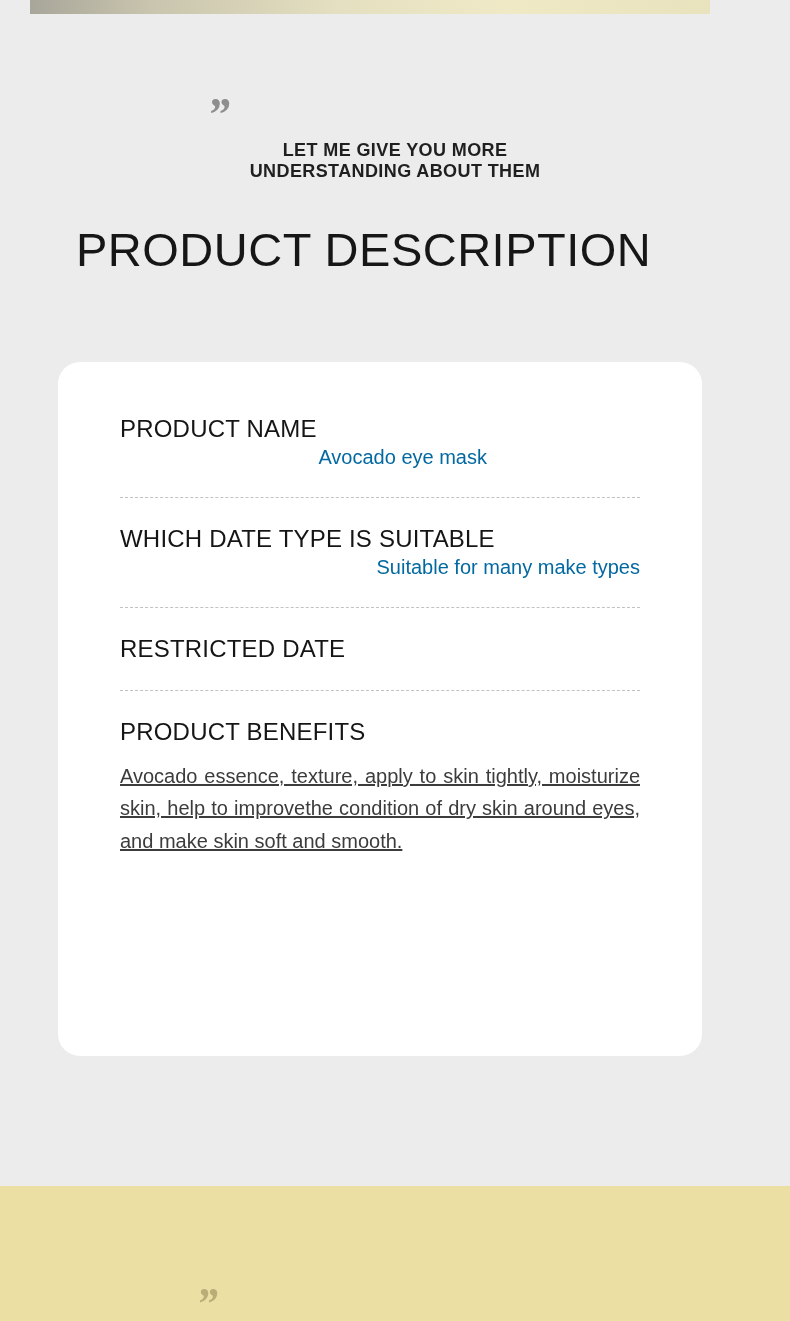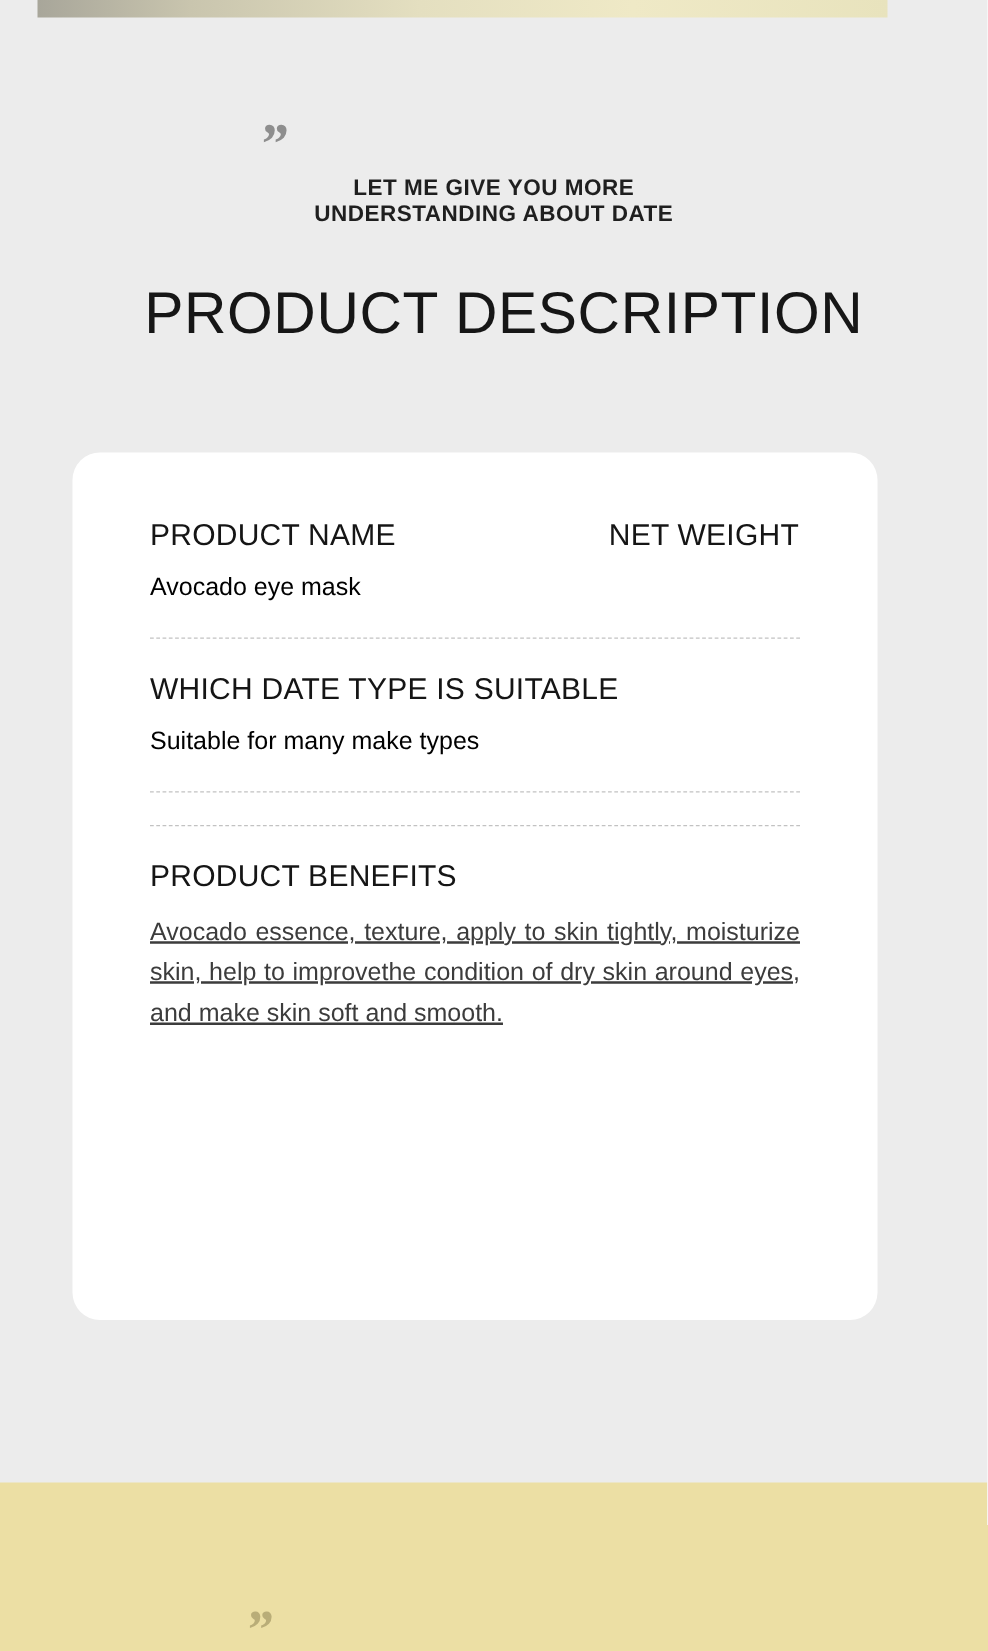--- a/index.html
+++ b/index.html
@@ -86,21 +86,21 @@
   }
   .title {
     position: absolute;
     left: 76px;
     right: 60px;
     top: 224px;
     font-size: 47px;
     font-weight: 400;
     letter-spacing: 0.5px;
     color: #161616;
-    text-align: center;
+    text-align: left;
     line-height: 1.1;
   }
   .card {
     position: absolute;
     left: 58px;
     top: 362px;
     width: 644px;
     height: 694px;
     background: #ffffff;
     border-radius: 22px;
@@ -117,25 +117,25 @@
   .col-left { width: 367px; }
   .col-right { flex: 1; }
   .field-label {
     font-size: 24px;
     font-weight: 400;
     color: #151515;
     letter-spacing: 0.2px;
     line-height: 1.25;
   }
   .field-value {
-    margin-top: 13px;
     font-size: 20px;
     font-weight: 400;
-    color: #000000;
+    color: #0369a1;
     line-height: 1.35;
+    text-align: right;
   }
   .divider {
     margin: 26px 0 0 0;
     height: 1px;
     border-top: 1px dashed #c2c2c2;
   }
   .block { margin-top: 26px; }
   .benefits-text {
     margin-top: 13px;
     font-size: 20px;
@@ -152,48 +152,48 @@
 <div class="page">
 
   <div class="top-strip">
     <div class="img-remnant"></div>
   </div>
 
   <div class="header">
     <div class="quote-top">”</div>
     <div class="kicker">
       <div>LET ME GIVE YOU MORE</div>
-      <div>UNDERSTANDING ABOUT DATE</div>
+      <div>UNDERSTANDING ABOUT THEM</div>
     </div>
     <div class="title">PRODUCT DESCRIPTION</div>
   </div>
 
   <div class="card">
     <div class="card-inner">
 
       <div class="row-2col">
         <div class="col-left">
           <div class="field-label">PRODUCT NAME</div>
           <div class="field-value">Avocado eye mask</div>
         </div>
         <div class="col-right">
-          <div class="field-label">NET WEIGHT</div>
         </div>
       </div>
 
       <div class="divider"></div>
 
       <div class="block">
         <div class="field-label">WHICH DATE TYPE IS SUITABLE</div>
         <div class="field-value">Suitable for many make types</div>
       </div>
 
       <div class="divider"></div>
 
       <div class="block">
+        <div class="field-label">RESTRICTED DATE</div>
       </div>
 
       <div class="divider"></div>
 
       <div class="block">
         <div class="field-label">PRODUCT BENEFITS</div>
         <div class="benefits-text">Avocado essence, texture, apply to skin tightly, moisturize skin, help to improvethe condition of dry skin around eyes, and make skin soft and smooth.</div>
       </div>
 
     </div>

